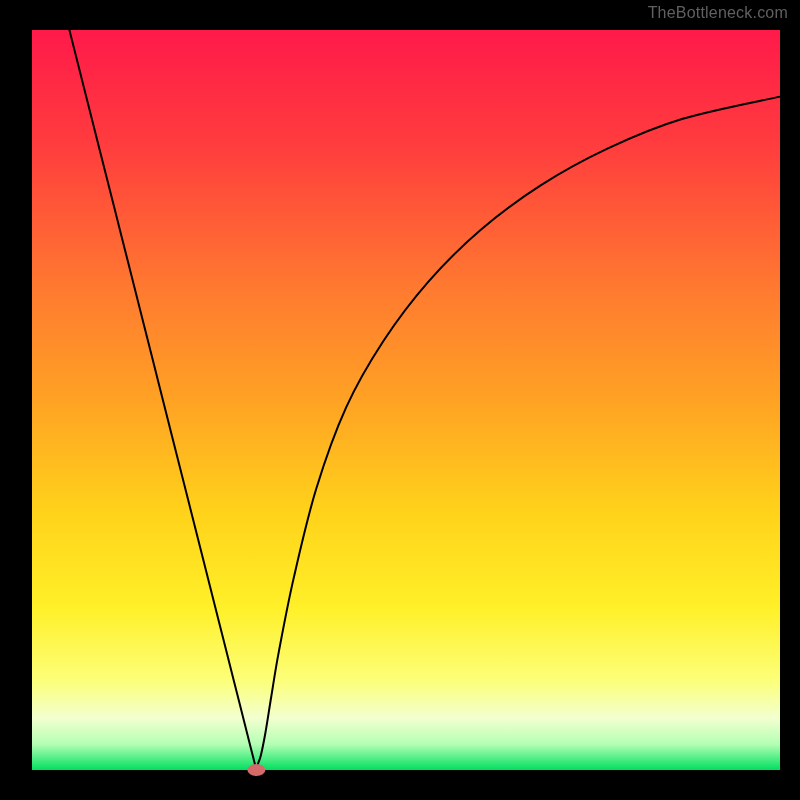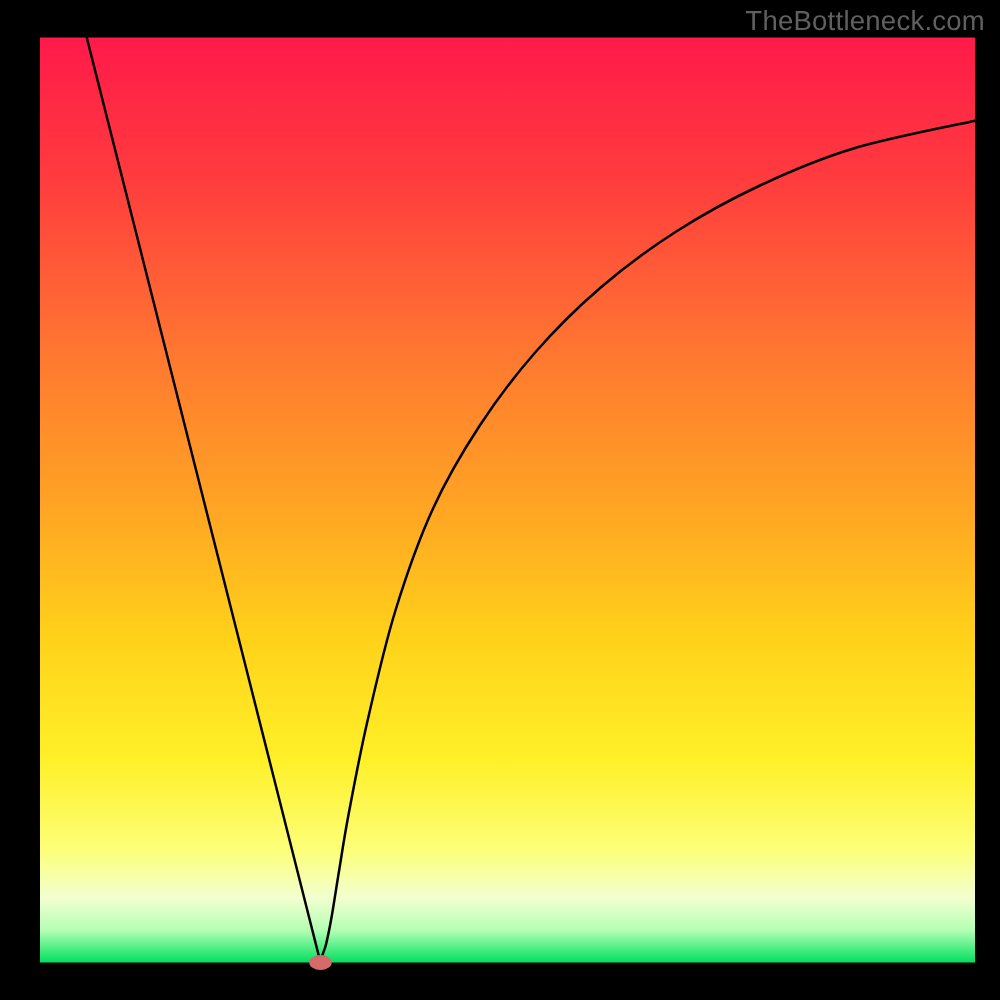--- a/index.html
+++ b/index.html
@@ -13,21 +13,21 @@
   .chart-container {
     position: relative;
     width: 800px;
     height: 800px;
   }
   .watermark {
     position: absolute;
     top: 4px;
     right: 12px;
     font-family: Arial, sans-serif;
-    font-size: 22px;
+    font-size: 16px;
     color: #606060;
     z-index: 5;
     letter-spacing: 0.2px;
   }
   svg {
     position: absolute;
     top: 0;
     left: 0;
   }
 </style>

